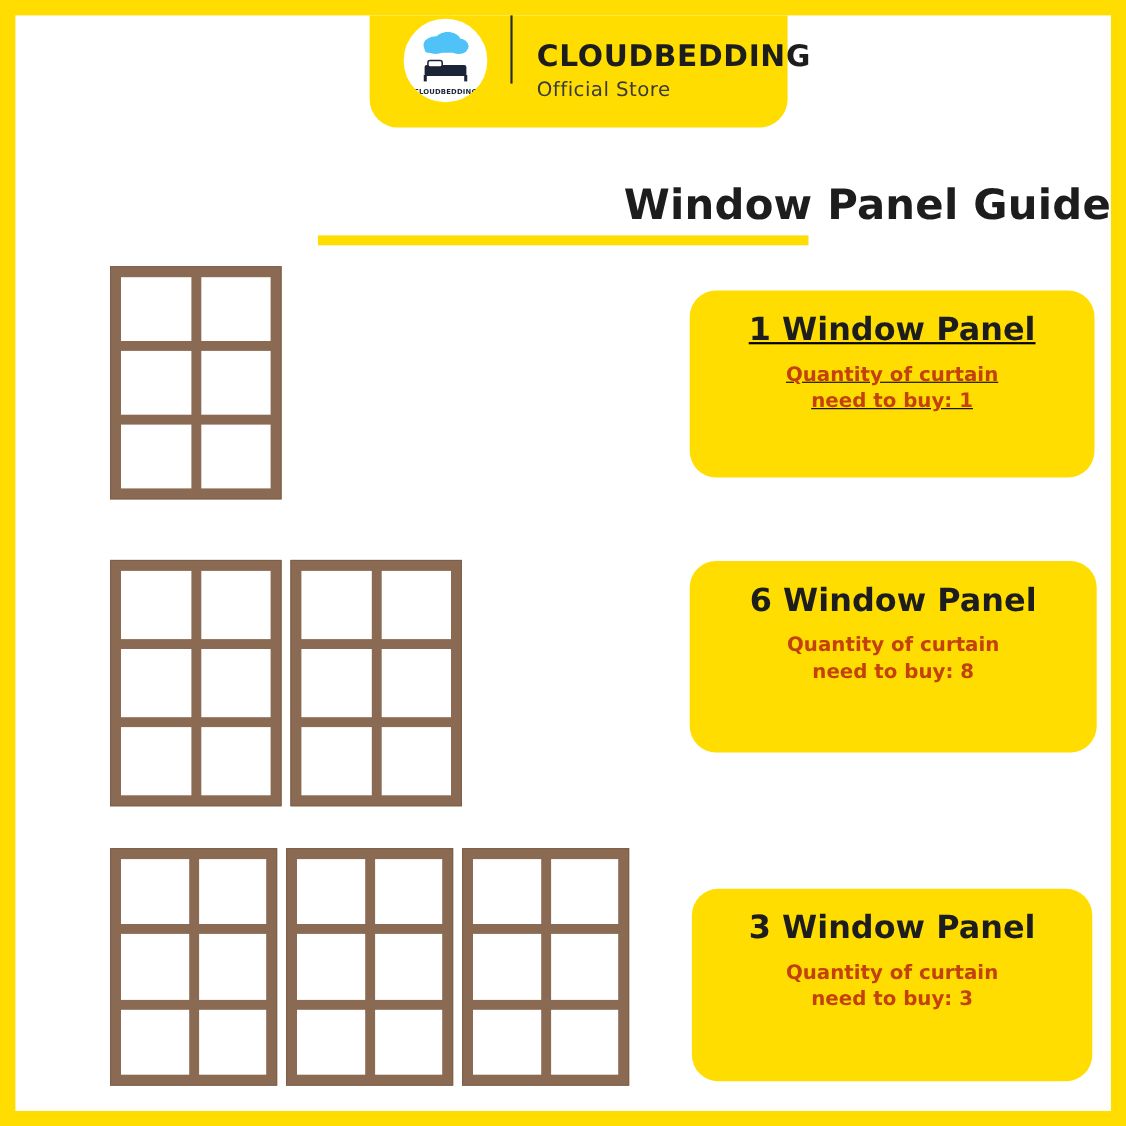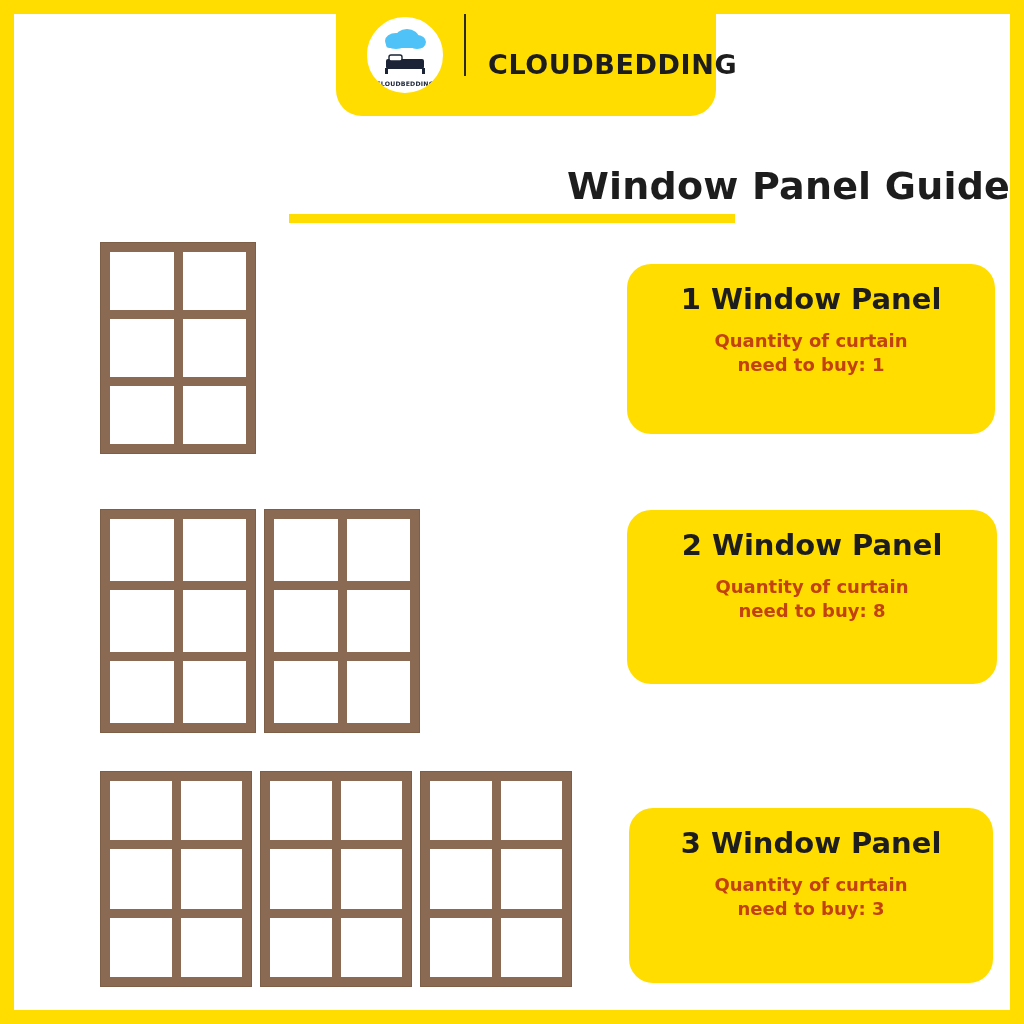--- a/index.html
+++ b/index.html
@@ -166,21 +166,21 @@
 
   
   .callout {
     position: absolute;
     background: #FFDD00;
     border-radius: 24px;
     box-sizing: border-box;
     text-align: center;
     padding: 18px 22px;
   }
-  #callout-1 { left: 613px; top: 250px; width: 368px; height: 170px; }
+  #callout-1 { left: 613px; top: 250px; width: 368px; height: 170px; text-decoration: underline; }
   #callout-2 { left: 613px; top: 496px; width: 370px; height: 174px; }
   #callout-3 { left: 615px; top: 794px; width: 364px; height: 175px; }
 
   .callout-title {
     font-size: 29px;
     font-weight: bold;
     color: #1d1d1d;
     line-height: 1.2;
     margin-bottom: 12px;
     font-family: "DejaVu Sans", sans-serif;
@@ -214,20 +214,21 @@
           <rect x="4" y="2" width="13" height="6" rx="2" fill="#ffffff" stroke="#1b2436" stroke-width="1.4"></rect>
           <rect x="0" y="15" width="3" height="6" fill="#1b2436"></rect>
           <rect x="37" y="15" width="3" height="6" fill="#1b2436"></rect>
         </svg>
       </span>
       <span class="logo-word">CLOUDBEDDING</span>
     </div>
     <div class="logo-divider"></div>
     <div class="brand-block">
       <div class="brand-name">CLOUDBEDDING</div>
+      <div class="brand-sub">Official Store</div>
     </div>
   </div>
 
   <div class="title-wrap">
     <div class="title-text">Window Panel Guide</div>
     <div class="title-underline"></div>
   </div>
 
   <div class="row" id="row-1">
     <div class="windows-area">
@@ -261,21 +262,21 @@
         <div class="pane"></div>
         <div class="pane"></div>
         <div class="pane"></div>
         <div class="pane"></div>
         <div class="pane"></div>
         <div class="pane"></div>
       </div>
     </div>
   </div>
   <div class="callout" id="callout-2">
-    <div class="callout-title">2 Window Panel</div>
+    <div class="callout-title">6 Window Panel</div>
     <div class="callout-body">Quantity of curtain</div>
     <div class="callout-body">need to buy: 8</div>
   </div>
 
   <div class="row" id="row-3">
     <div class="windows-area">
       <div class="window w-triple">
         <div class="pane"></div>
         <div class="pane"></div>
         <div class="pane"></div>

